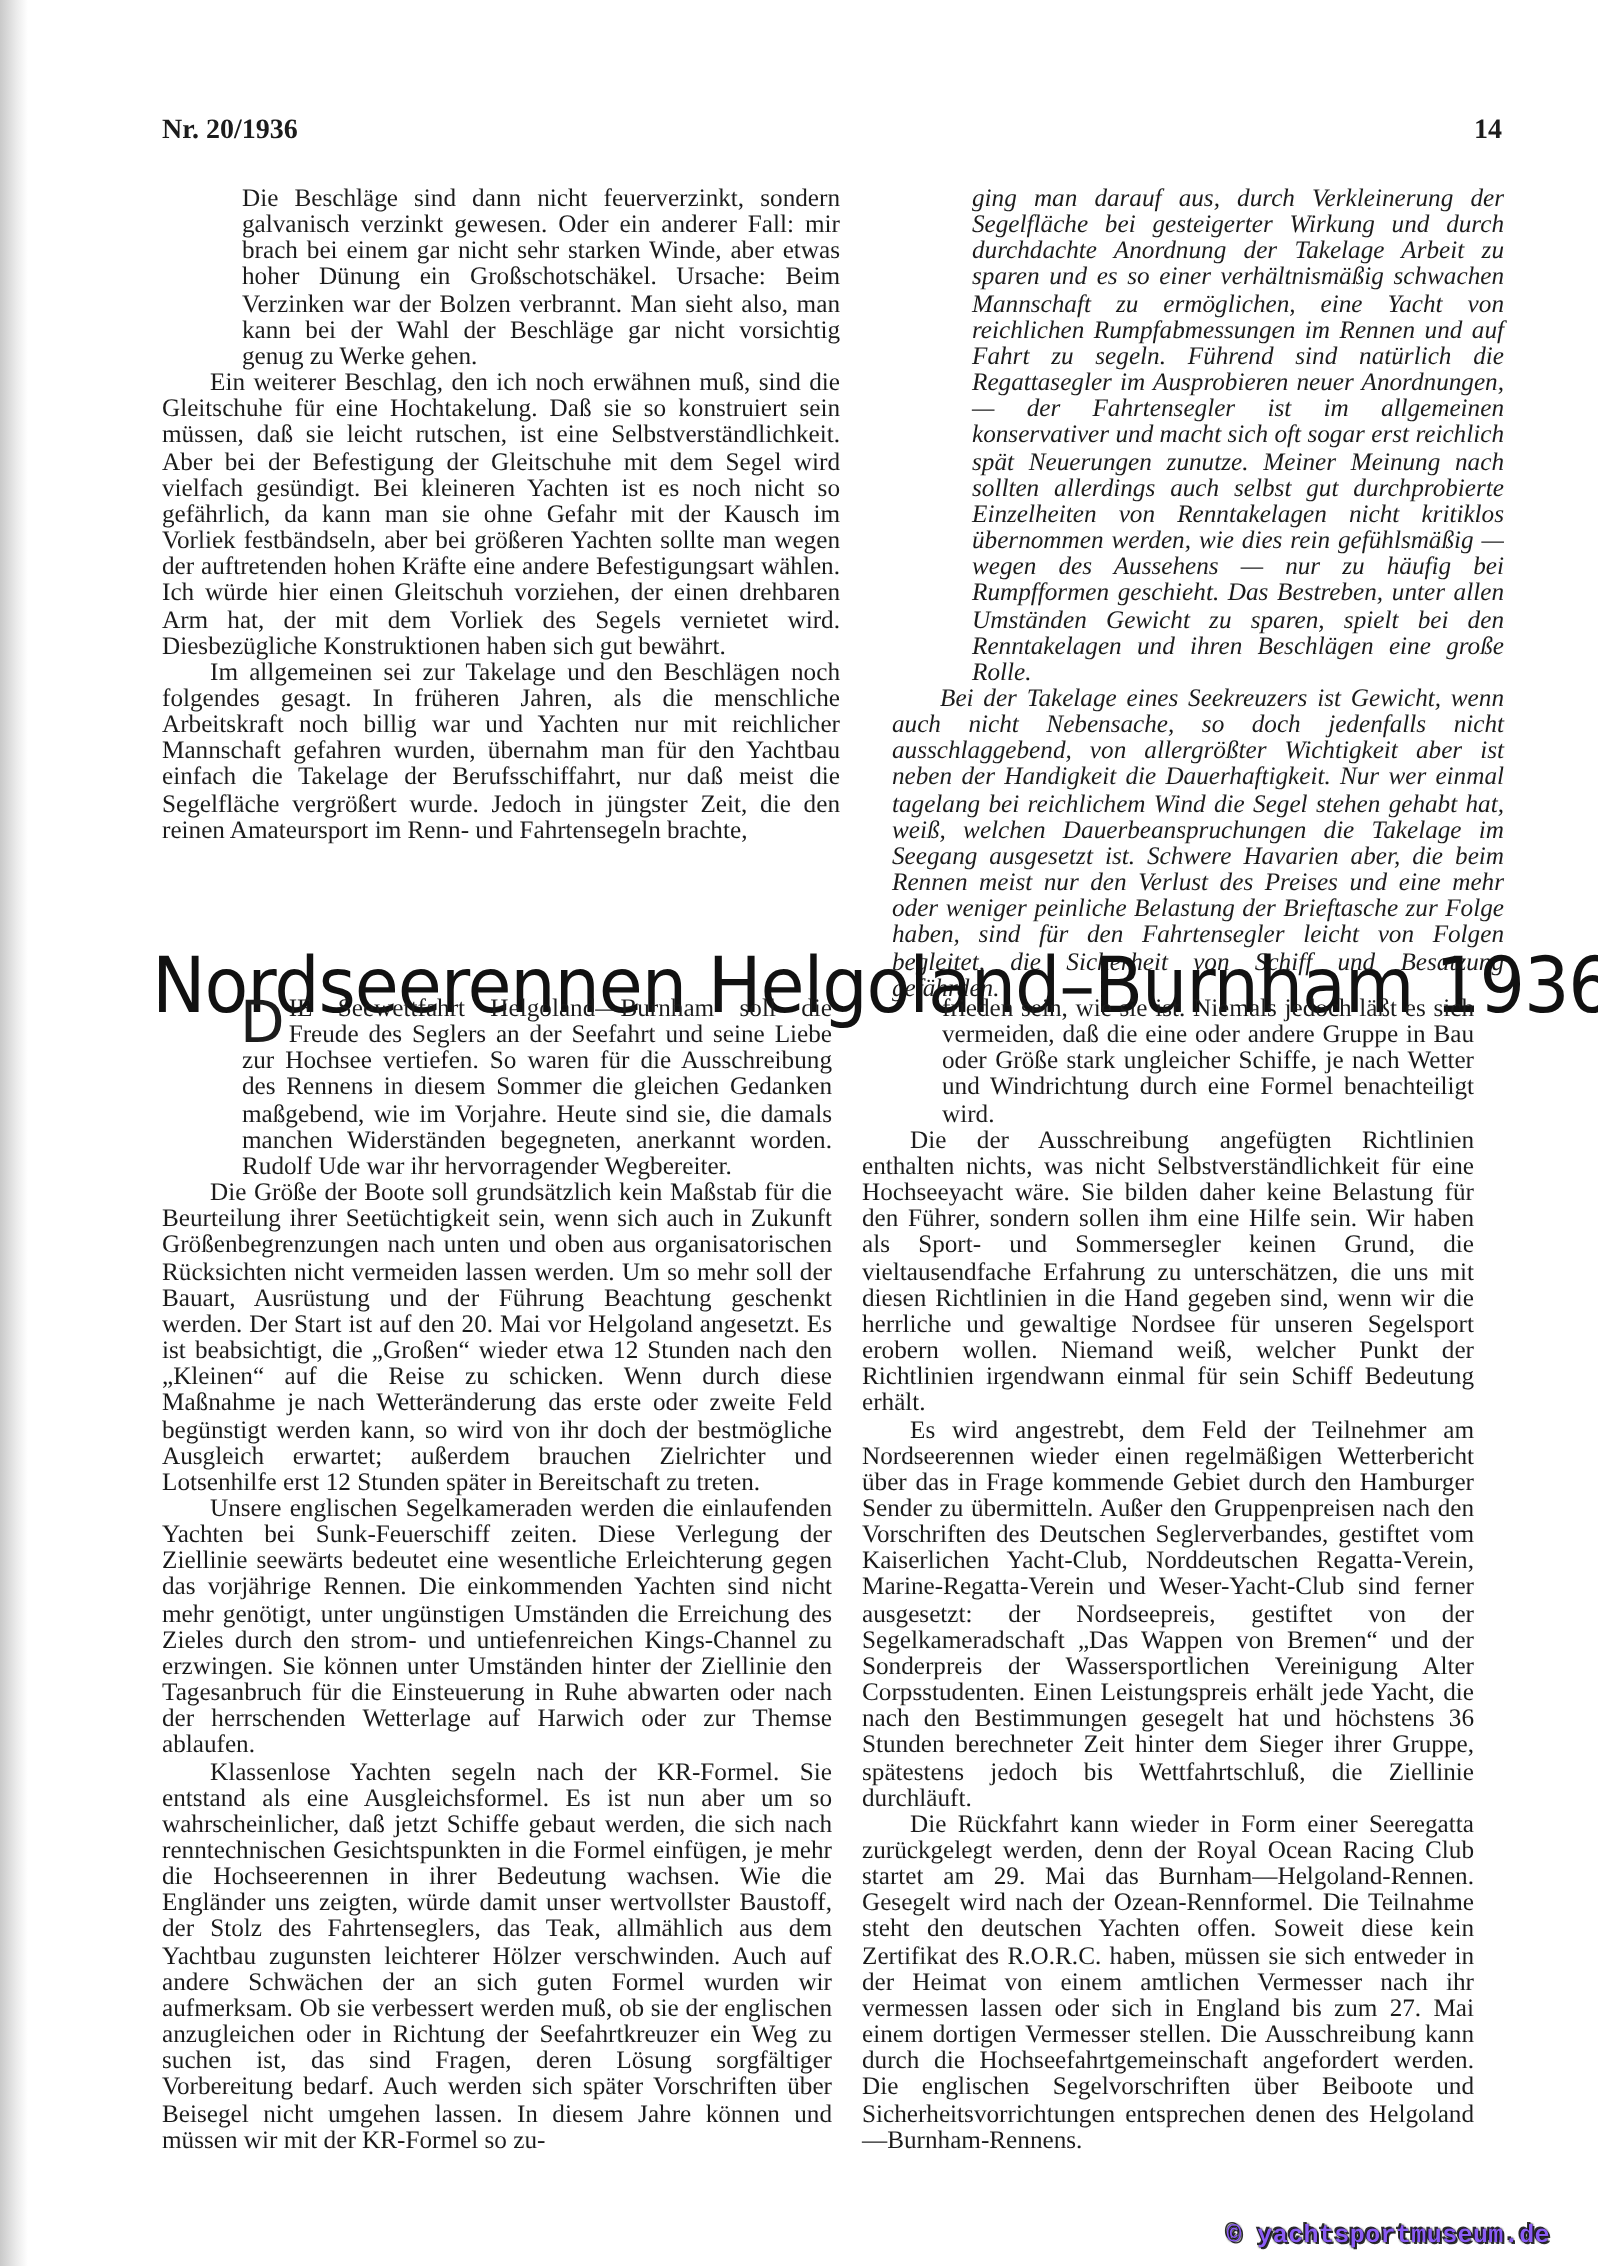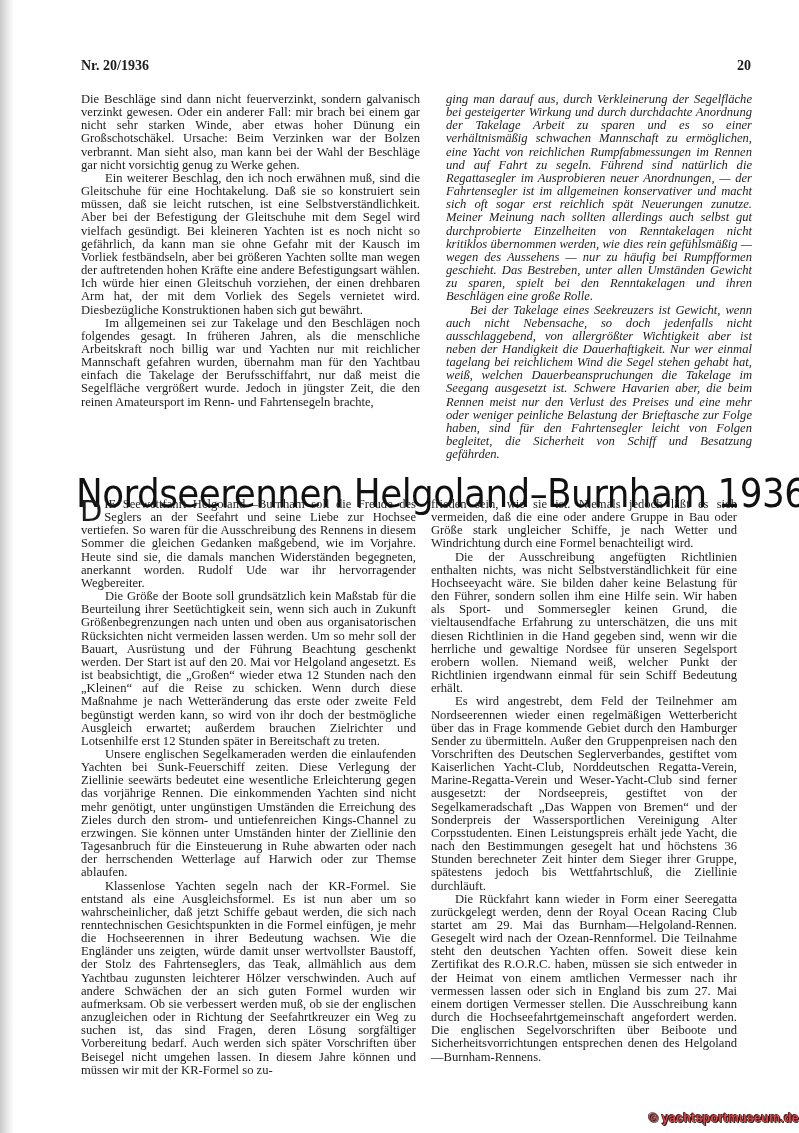--- a/index.html
+++ b/index.html
@@ -16,51 +16,51 @@
   .header {
     position: absolute; top: 58px; left: 81px; width: 670px; height: 20px;
   }
   .issue { position: absolute; left: 0; top: 0; font-weight: bold; font-size: 14px; }
   .pageno { position: absolute; right: 0; top: 0; font-weight: bold; font-size: 14px; }
   .col {
     position: absolute; font-size: 12.6px; line-height: 13.15px;
     text-align: justify; hyphens: manual;
   }
   .col p { margin: 0; text-indent: 24px; }
-  .col p.noindent { text-indent: 0; }
+  .col p.noindent { text-indent: 0; margin-left: 40px; }
   .top-left { left: 81px; top: 93px; width: 339px; }
   .top-right { left: 446px; top: 93px; width: 306px; font-style: italic; }
   .title {
     position: absolute; left: 76px; top: 445px; width: 680px;
     font-family: "DejaVu Sans", "Liberation Sans", sans-serif;
     font-weight: normal; font-size: 38.5px; letter-spacing: -0.6px;
     color: #111; white-space: nowrap; transform: scaleX(0.93); transform-origin: left top;
   }
   .bot-left { left: 81px; top: 498px; width: 335px; }
   .bot-right { left: 431px; top: 498px; width: 306px; }
   .dropcap {
     float: left; font-family: "DejaVu Sans", "Liberation Sans", sans-serif;
     font-size: 29px; line-height: 24px; margin: 1px 2px 0 -1px; font-weight: normal;
   }
   .watermark {
-    position: absolute; right: 0; top: 1111px;
-    font-family: Liberation Sans, sans-serif;
-    font-size: 12.5px; font-weight: bold; color: #ef4444;
+    position: absolute; right: 24px; top: 1111px;
+    font-family: Liberation Mono, monospace;
+    font-size: 12.5px; font-weight: bold; color: #8b5cf6;
     text-shadow: 0 0 1px #000, 0 0 1px #000, 1px 1px 0 #333, -1px -1px 0 #333;
     letter-spacing: 0.2px;
   }
 </style>
 </head>
 <body>
 
 <div class="binding"></div>
 
 <div class="header">
   <span class="issue">Nr. 20/1936</span>
-  <span class="pageno">20</span>
+  <span class="pageno">14</span>
 </div>
 
 <div class="col top-left">
   <p class="noindent">Die Beschläge sind dann nicht feuerverzinkt, sondern galvanisch verzinkt gewesen. Oder ein anderer Fall: mir brach bei einem gar nicht sehr starken Winde, aber etwas hoher Dünung ein Großschotschäkel. Ursache: Beim Verzinken war der Bolzen verbrannt. Man sieht also, man kann bei der Wahl der Beschläge gar nicht vorsichtig genug zu Werke gehen.</p>
   <p>Ein weiterer Beschlag, den ich noch erwähnen muß, sind die Gleitschuhe für eine Hochtakelung. Daß sie so konstruiert sein müssen, daß sie leicht rutschen, ist eine Selbstverständlichkeit. Aber bei der Befestigung der Gleitschuhe mit dem Segel wird vielfach gesündigt. Bei kleineren Yachten ist es noch nicht so gefährlich, da kann man sie ohne Gefahr mit der Kausch im Vorliek festbändseln, aber bei größeren Yachten sollte man wegen der auftretenden hohen Kräfte eine andere Befestigungsart wählen. Ich würde hier einen Gleitschuh vorziehen, der einen drehbaren Arm hat, der mit dem Vorliek des Segels vernietet wird. Diesbezügliche Konstruktionen haben sich gut bewährt.</p>
   <p>Im allgemeinen sei zur Takelage und den Beschlägen noch folgendes gesagt. In früheren Jahren, als die menschliche Arbeitskraft noch billig war und Yachten nur mit reichlicher Mannschaft gefahren wurden, übernahm man für den Yachtbau einfach die Takelage der Berufsschiffahrt, nur daß meist die Segelfläche vergrößert wurde. Jedoch in jüngster Zeit, die den reinen Amateursport im Renn- und Fahrtensegeln brachte,</p>
 </div>
 
 <div class="col top-right">
   <p class="noindent">ging man darauf aus, durch Verkleinerung der Segelfläche bei gesteigerter Wirkung und durch durchdachte Anordnung der Takelage Arbeit zu sparen und es so einer verhältnismäßig schwachen Mannschaft zu ermöglichen, eine Yacht von reichlichen Rumpfabmessungen im Rennen und auf Fahrt zu segeln. Führend sind natürlich die Regattasegler im Ausprobieren neuer Anordnungen, — der Fahrtensegler ist im allgemeinen konservativer und macht sich oft sogar erst reichlich spät Neuerungen zunutze. Meiner Meinung nach sollten allerdings auch selbst gut durchprobierte Einzelheiten von Renntakelagen nicht kritiklos übernommen werden, wie dies rein gefühlsmäßig — wegen des Aussehens — nur zu häufig bei Rumpfformen geschieht. Das Bestreben, unter allen Umständen Gewicht zu sparen, spielt bei den Renntakelagen und ihren Beschlägen eine große Rolle.</p>

